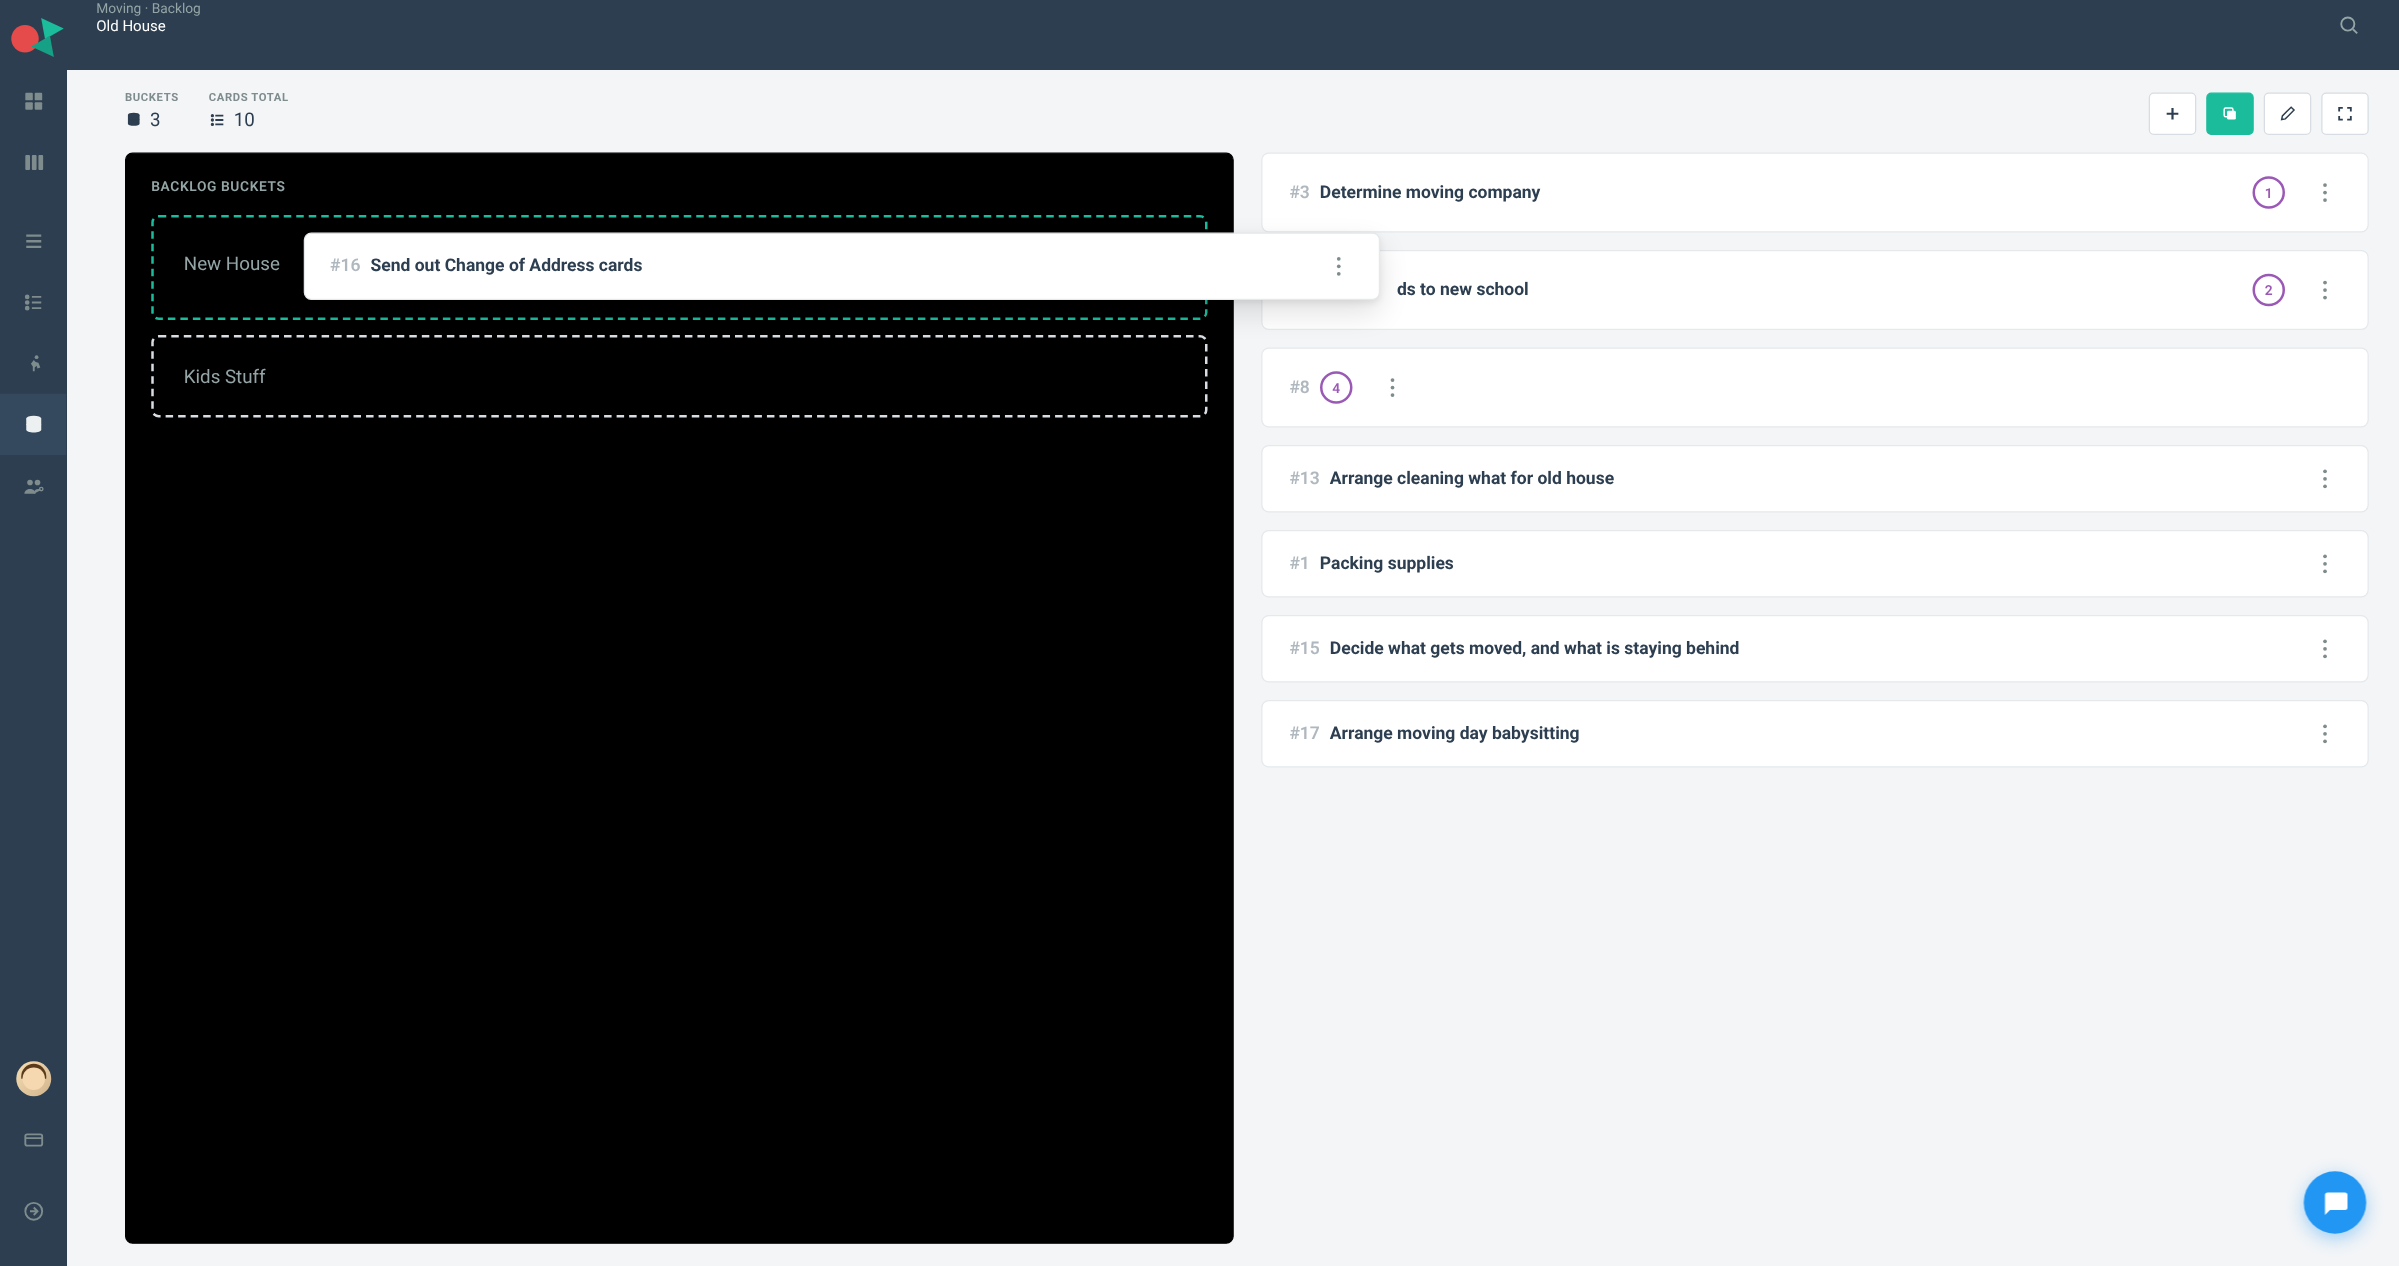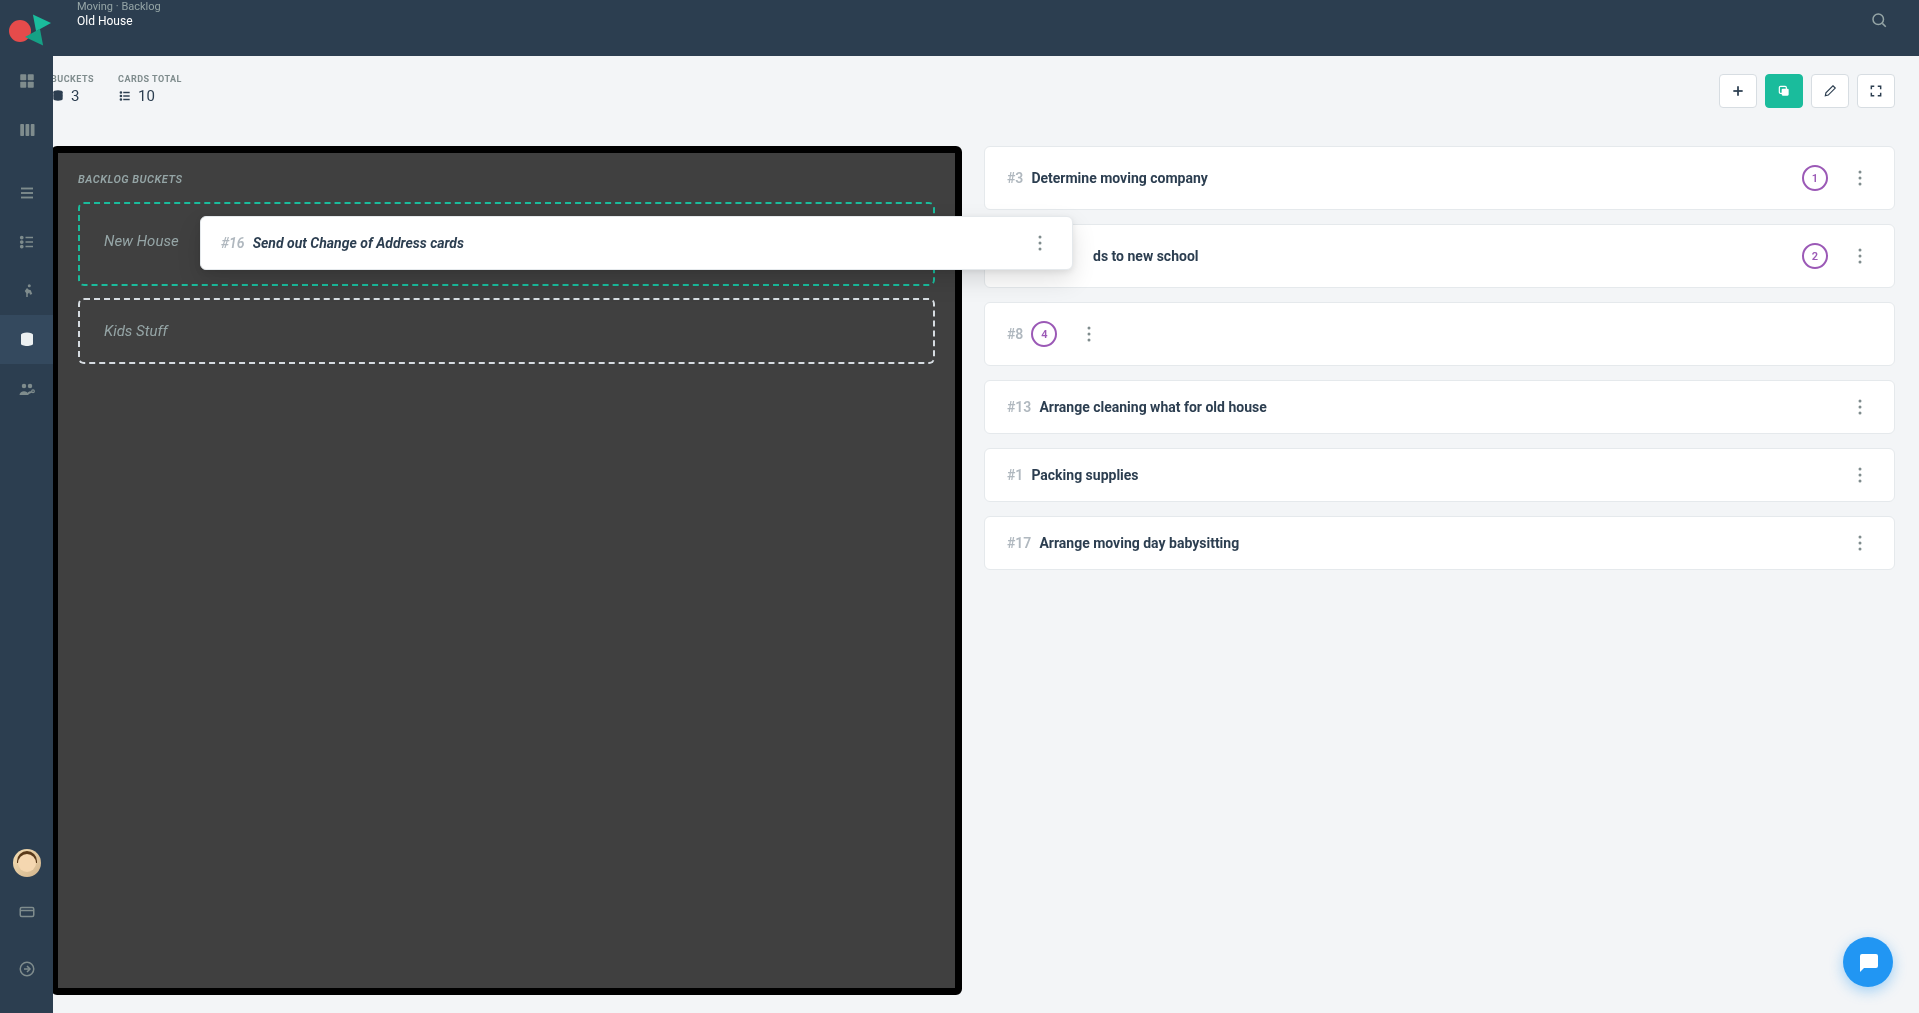--- a/index.html
+++ b/index.html
@@ -155,27 +155,26 @@
       background: #5a3a1a;
       border-radius: 10px 10px 0 0;
     }
     .side-bottom {
       margin-top: auto;
       width: 100%;
       padding-bottom: 20px;
     }
     
     .main {
-      margin-left: 27px;
+      margin-left: 76px;
       margin-top: 0;
       height: calc(100% - 56px);
       padding: 18px 24px;
       display: flex;
       flex-direction: column;
-      gap: 24px;
     }
     
     .stats-bar {
       display: flex;
       align-items: flex-start;
       margin-bottom: 14px;
     }
     .stat {
       margin-right: 24px;
     }
@@ -220,26 +219,25 @@
       display: flex;
       gap: 22px;
       flex: 1;
       min-height: 0;
     }
     .col {
       flex: 1;
       min-width: 0;
     }
     .buckets-panel {
-      background: #404040;
-      border: 7px solid #000000;
+      background: #000000;
+      border: 1px solid #000000;
       border-radius: 6px;
       padding: 20px 20px;
       height: 100%;
-      font-style: italic;
     }
     .panel-title {
       font-size: 11px;
       letter-spacing: 0.5px;
       color: #95a5a6;
       font-weight: 600;
       margin-bottom: 16px;
     }
     .bucket {
       border: 2px dashed #d7dde2;
@@ -592,20 +590,31 @@
           <span class="card-title">Packing supplies</span>
           <div class="card-menu">
               <svg width="4" height="16" viewBox="0 0 4 16" fill="currentColor">
                 <circle cx="2" cy="2" r="1.5"></circle>
                 <circle cx="2" cy="8" r="1.5"></circle>
                 <circle cx="2" cy="14" r="1.5"></circle>
               </svg>
             </div>
         </div>
 
+        <div class="card">
+          <span class="card-id">#15</span>
+          <span class="card-title">Decide what gets moved, and what is staying behind</span>
+          <div class="card-menu">
+              <svg width="4" height="16" viewBox="0 0 4 16" fill="currentColor">
+                <circle cx="2" cy="2" r="1.5"></circle>
+                <circle cx="2" cy="8" r="1.5"></circle>
+                <circle cx="2" cy="14" r="1.5"></circle>
+              </svg>
+            </div>
+        </div>
 
         <div class="card">
           <span class="card-id">#17</span>
           <span class="card-title">Arrange moving day babysitting</span>
           <div class="card-menu">
               <svg width="4" height="16" viewBox="0 0 4 16" fill="currentColor">
                 <circle cx="2" cy="2" r="1.5"></circle>
                 <circle cx="2" cy="8" r="1.5"></circle>
                 <circle cx="2" cy="14" r="1.5"></circle>
               </svg>

